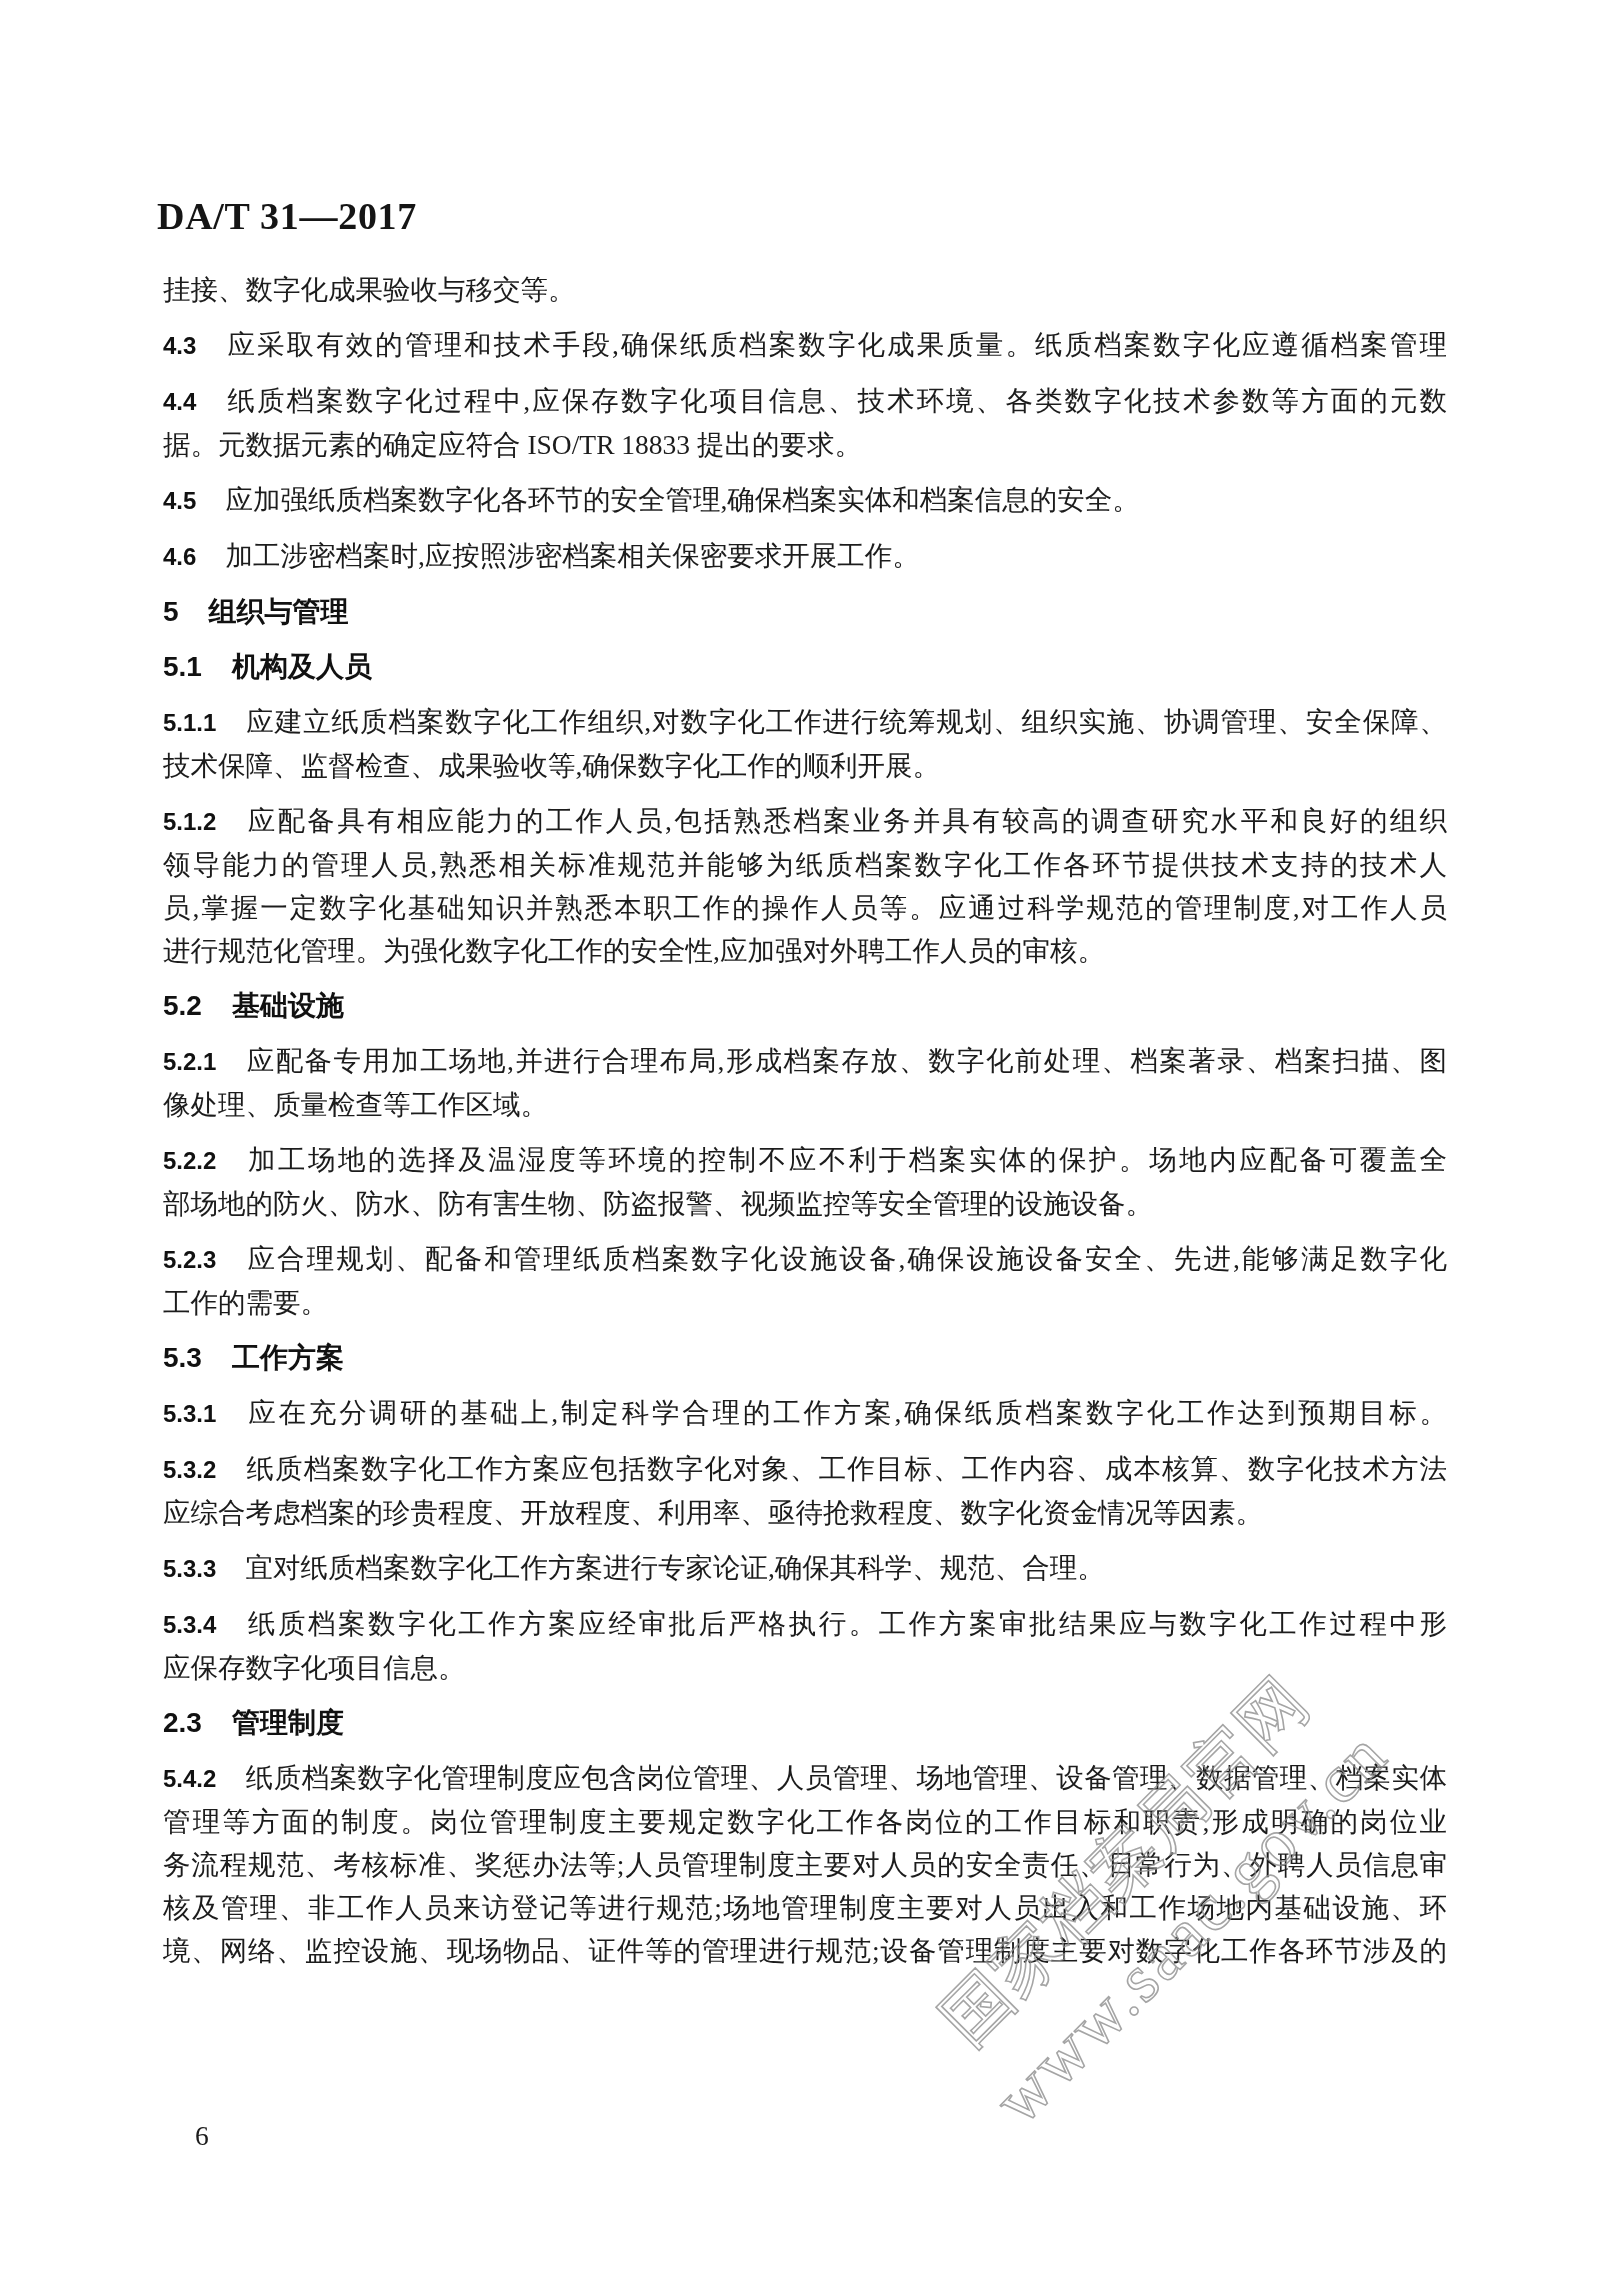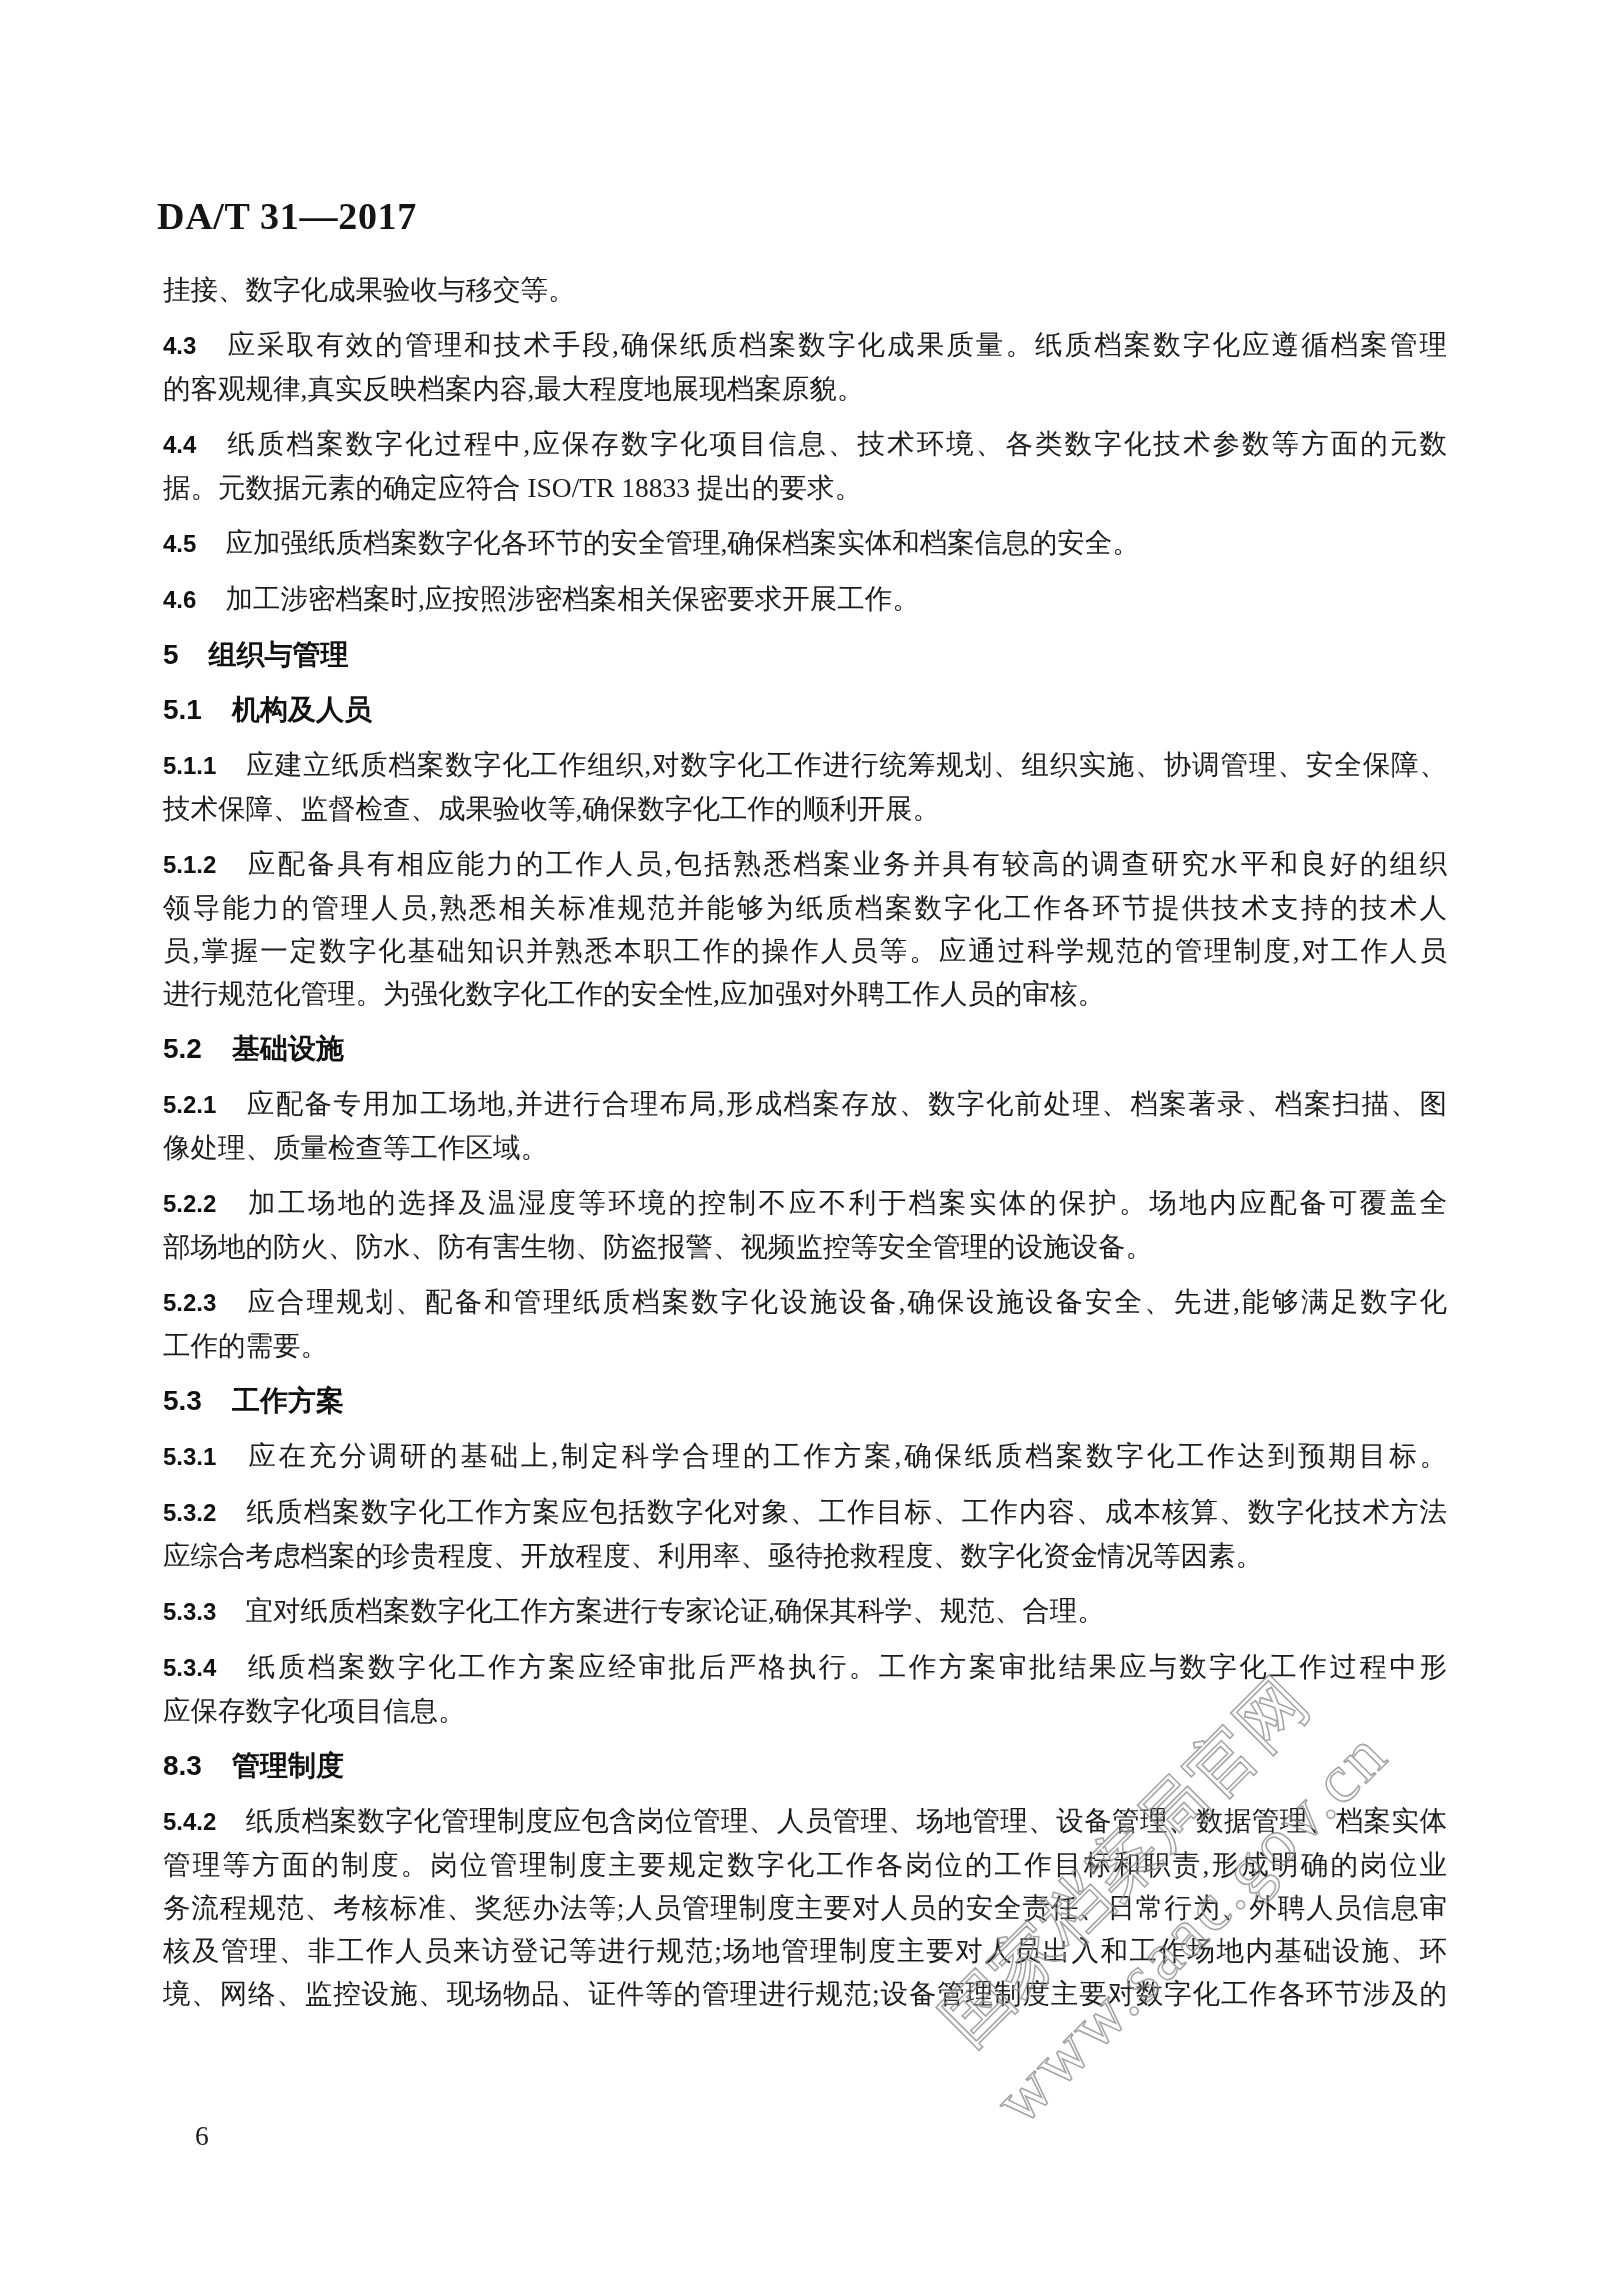--- a/index.html
+++ b/index.html
@@ -105,21 +105,20 @@
 
 <div class="page">
   <div class="doc-header">DA/T 31—2017</div>
 
   <div class="content">
       <p class="para">
         <span class="line">挂接、数字化成果验收与移交等。</span>
       </p>
       <p class="para">
         <span class="line j"><span class="num">4.3</span>应采取有效的管理和技术手段,确保纸质档案数字化成果质量。纸质档案数字化应遵循档案管理</span>
-        <span class="line">的客观规律,真实反映档案内容,最大程度地展现档案原貌。</span>
       </p>
       <p class="para">
         <span class="line j"><span class="num">4.4</span>纸质档案数字化过程中,应保存数字化项目信息、技术环境、各类数字化技术参数等方面的元数</span>
         <span class="line">据。元数据元素的确定应符合 ISO/TR 18833 提出的要求。</span>
       </p>
       <p class="para">
         <span class="line"><span class="num">4.5</span>应加强纸质档案数字化各环节的安全管理,确保档案实体和档案信息的安全。</span>
       </p>
       <p class="para">
         <span class="line"><span class="num">4.6</span>加工涉密档案时,应按照涉密档案相关保密要求开展工作。</span>
@@ -166,21 +165,21 @@
         <span class="line">应综合考虑档案的珍贵程度、开放程度、利用率、亟待抢救程度、数字化资金情况等因素。</span>
       </p>
       <p class="para">
         <span class="line"><span class="num">5.3.3</span>宜对纸质档案数字化工作方案进行专家论证,确保其科学、规范、合理。</span>
       </p>
       <p class="para">
         <span class="line j"><span class="num">5.3.4</span>纸质档案数字化工作方案应经审批后严格执行。工作方案审批结果应与数字化工作过程中形</span>
         <span class="line">应保存数字化项目信息。</span>
       </p>
       <div class="h3">
-        <span class="line"><span class="num">8.3</span>管理制度</span>
+        <span class="line"><span class="num">2.3</span>管理制度</span>
       </div>
       <p class="para">
         <span class="line j"><span class="num">5.4.2</span>纸质档案数字化管理制度应包含岗位管理、人员管理、场地管理、设备管理、数据管理、档案实体</span>
         <span class="line j">管理等方面的制度。岗位管理制度主要规定数字化工作各岗位的工作目标和职责,形成明确的岗位业</span>
         <span class="line j">务流程规范、考核标准、奖惩办法等;人员管理制度主要对人员的安全责任、日常行为、外聘人员信息审</span>
         <span class="line j">核及管理、非工作人员来访登记等进行规范;场地管理制度主要对人员出入和工作场地内基础设施、环</span>
         <span class="line j">境、网络、监控设施、现场物品、证件等的管理进行规范;设备管理制度主要对数字化工作各环节涉及的</span>
       </p>
     </div>
 

